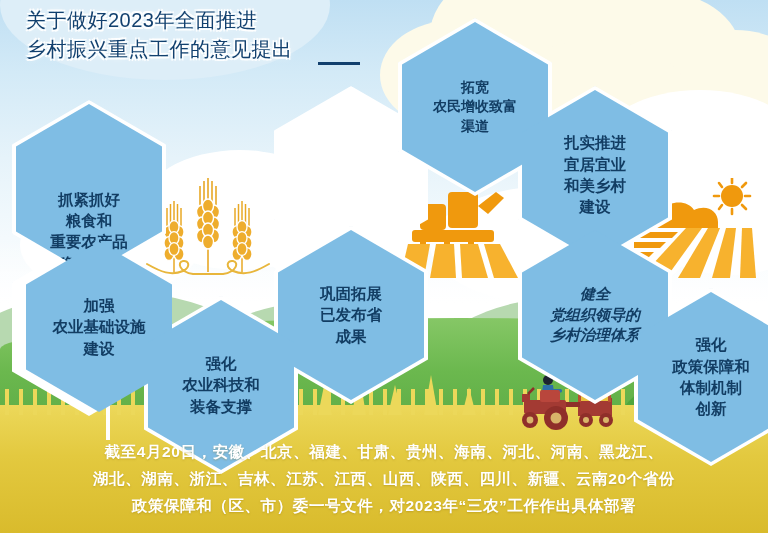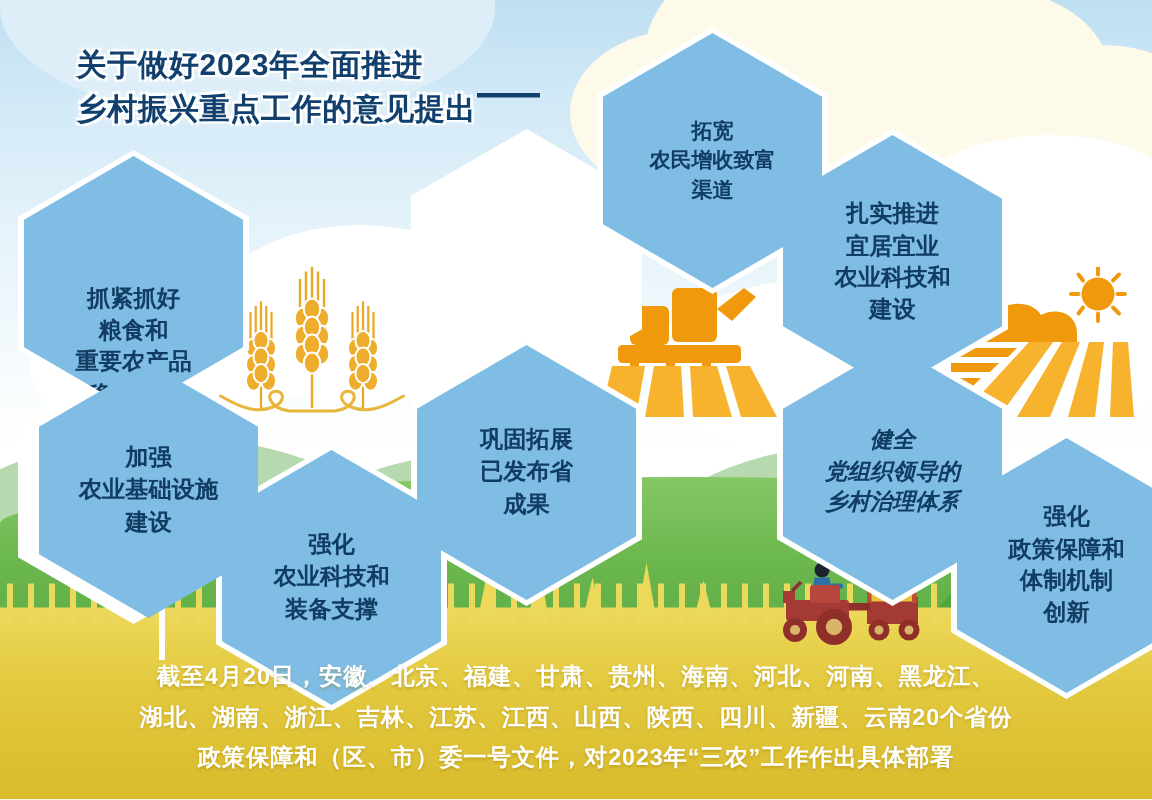--- a/index.html
+++ b/index.html
@@ -69,35 +69,34 @@
     position: absolute;
     right: 0; bottom: 70px;
     width: 150px; height: 90px;
     background: #4fa63d;
     border-radius: 60% 0 0 0;
   }
 
   
   .title {
     position: absolute;
-    left: 26px; top: 30px;
+    left: 26px; top: 6px;
     z-index: 40;
     color: #12406e;
     font-size: 20px;
-    font-weight: bold;
+    font-weight: normal;
     line-height: 1.45;
     letter-spacing: 0.5px;
     text-shadow:
       -1.6px -1.6px 0 rgba(255,255,255,.95),
        1.6px -1.6px 0 rgba(255,255,255,.95),
       -1.6px  1.6px 0 rgba(255,255,255,.95),
        1.6px  1.6px 0 rgba(255,255,255,.95),
        0 0 7px rgba(255,255,255,.9);
     white-space: pre-line;
-    margin-left: 25px;
   }
   .title-dash {
     position: absolute;
     left: 318px; top: 62px;
     width: 42px; height: 3px;
     background: #12406e;
     z-index: 40;
   }
 
   
@@ -369,21 +368,21 @@
   <div class="hex" style="left:402px; top:22px; width:146px; height:170px; font-size:14px;">
     <span class="hex-label">拓宽
 农民增收致富
 渠道</span>
   </div>
 
   <div class="hex-wrap" style="left:518px; top:86px;  width:154px; height:178px;"></div>
   <div class="hex" style="left:522px; top:90px; width:146px; height:170px; font-size:15.5px;">
     <span class="hex-label">扎实推进
 宜居宜业
-农业科技和
+和美乡村
 建设</span>
   </div>
 
   <div class="hex-wrap" style="left:12px;  top:238px; width:154px; height:178px;"></div>
   <div class="hex" style="left:26px; top:242px; width:146px; height:170px; font-size:15.5px;">
     <span class="hex-label">加强
 农业基础设施
 建设</span>
   </div>
 

